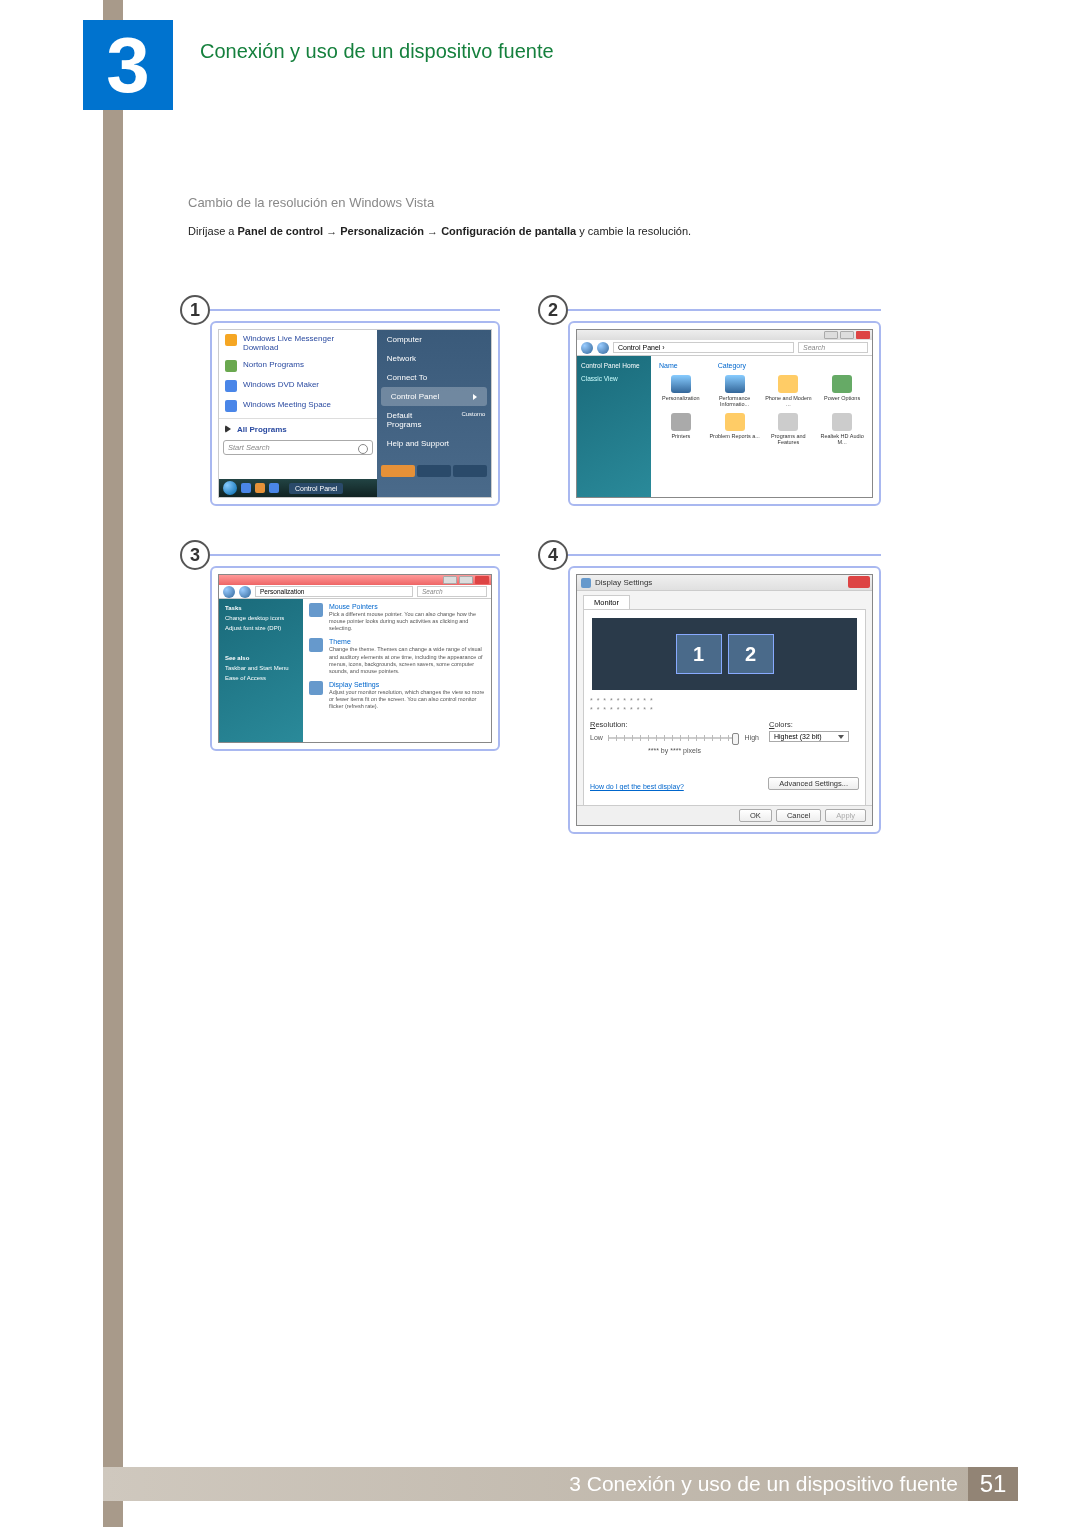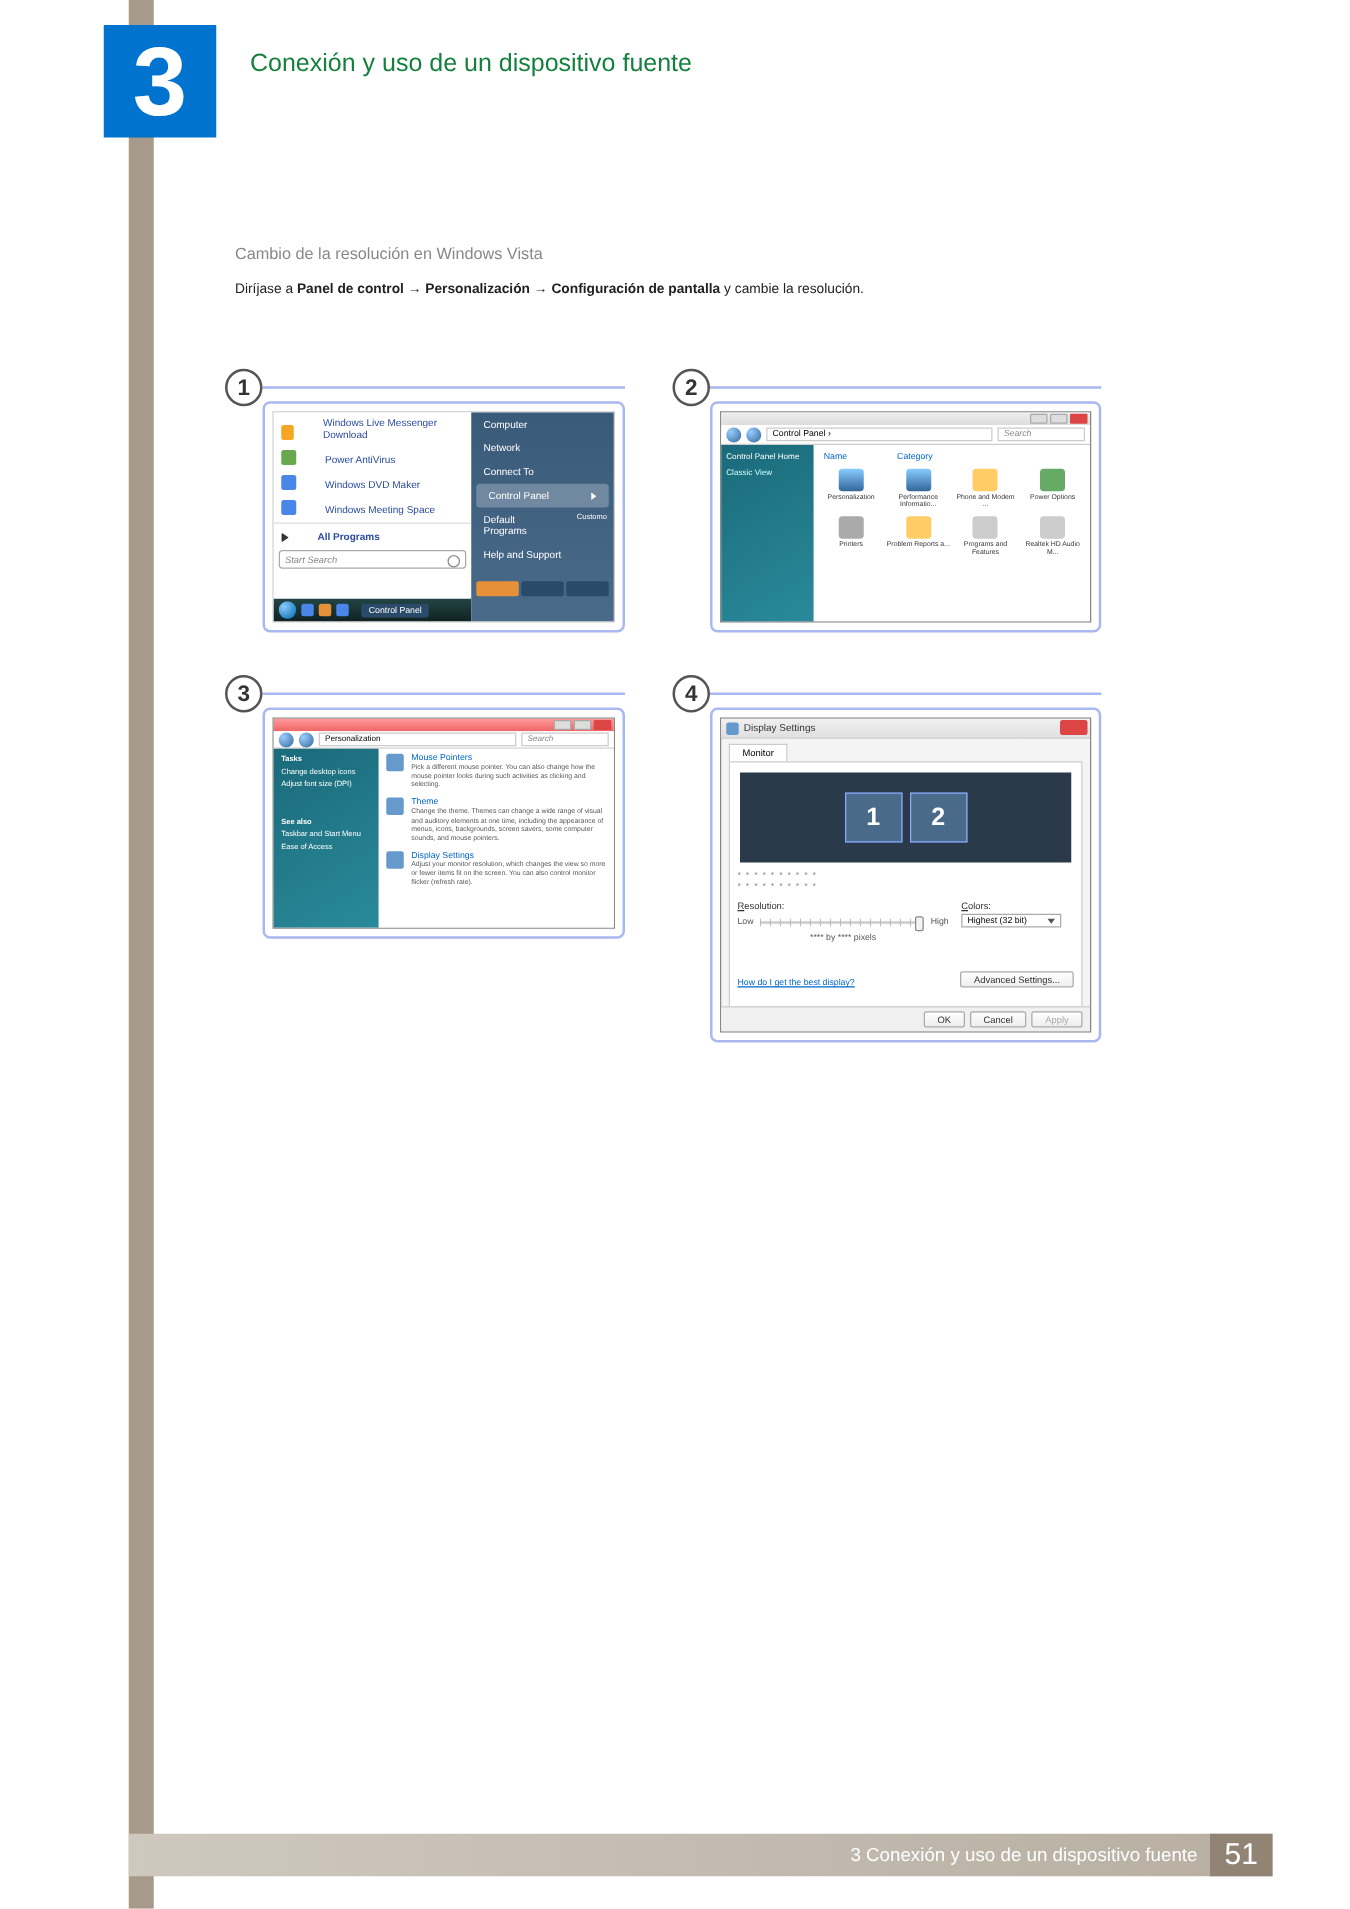--- a/index.html
+++ b/index.html
@@ -28,21 +28,21 @@
 
 
 #step1-badge { left: 0; top: 0; }
 #step1-hline { left: 30px; top: 14px; width: 290px; }
 #step1-frame { left: 30px; top: 26px; width: 290px; height: 185px; padding: 6px; }
 
 
 .startmenu { width: 100%; height: 100%; background: #fff; border: 1px solid #ccc; font-size: 8px; position: relative; }
 .sm-left { position: absolute; left: 0; top: 0; width: 58%; height: 100%; background: #fff; }
 .sm-right { position: absolute; right: 0; top: 0; width: 42%; height: 100%; background: linear-gradient(#3a5a7a,#4a6a8a); }
-.sm-item { display: flex; align-items: flex-end; gap: 23px; padding: 4px 6px; color: #2a4aa0; }
+.sm-item { display: flex; align-items: flex-start; gap: 6px; padding: 4px 6px; color: #2a4aa0; }
 .sm-ico { width: 12px; height: 12px; background: #f5a623; border-radius: 2px; }
 .sm-ico.grn { background: #6aa84f; }
 .sm-ico.blu { background: #4a86e8; }
 .sm-ico.arrow { background: #333; clip-path: polygon(0 0, 100% 50%, 0 100%); width: 6px; height: 8px; }
 .sm-sep { height: 1px; background: #ddd; margin: 2px 0; }
 .sm-search { margin: 2px 4px; border: 1px solid #aaa; border-radius: 3px; padding: 2px 4px; color: #888; font-style: italic; font-size: 7.5px; position: relative; }
 .sm-search::after { content: ""; position: absolute; right: 4px; top: 3px; width: 8px; height: 8px; border: 1px solid #888; border-radius: 50%; }
 .sm-taskbar { position: absolute; left: 0; right: 0; bottom: 0; height: 18px; background: linear-gradient(#244,#122); display: flex; align-items: center; gap: 4px; padding: 0 4px; }
 .sm-orb { width: 14px; height: 14px; border-radius: 50%; background: radial-gradient(circle at 30% 30%, #8cf, #06a); }
 .sm-tb-ico { width: 10px; height: 10px; background: #4a86e8; border-radius: 2px; }
@@ -131,21 +131,21 @@
 .dsp-select { border: 1px solid #aaa; padding: 1px 4px; font-size: 7px; display: flex; justify-content: space-between; align-items: center; width: 80px; }
 .dsp-select .ar { width: 0; height: 0; border-left: 3px solid transparent; border-right: 3px solid transparent; border-top: 4px solid #555; }
 .dsp-link { color: #06c; font-size: 7px; text-decoration: underline; position: absolute; left: 6px; bottom: 24px; }
 .dsp-adv { position: absolute; right: 6px; bottom: 24px; margin-left: 16px; }
 .dsp-footer { position: absolute; left: 0; right: 0; bottom: 0; height: 20px; background: #f0f0f0; border-top: 1px solid #ccc; display: flex; justify-content: flex-end; align-items: center; gap: 4px; padding: 0 6px; }
 .dlg-btn { border: 1px solid #aaa; background: linear-gradient(#fff,#eee); padding: 1px 10px; font-size: 7.5px; border-radius: 2px; color: #333; }
 .dlg-btn.disabled { color: #aaa; }
 
 
 .page-footer { position: absolute; left: 103px; right: 62px; bottom: 26px; height: 34px; display: flex; align-items: center; justify-content: flex-end; background: linear-gradient(90deg, #cfc8be 0%, #b8afa2 100%); }
-.page-footer .txt { color: #fff; font-size: 15px; margin-right: 10px; text-align: center; }
+.page-footer .txt { color: #fff; font-size: 21px; margin-right: 10px; text-align: center; }
 .page-footer .num { background: #928475; color: #fff; font-size: 24px; width: 50px; height: 34px; display: flex; align-items: center; justify-content: center; }
 </style>
 </head>
 <body>
 
 <div class="sidebar-strip"></div>
 <div class="sidebar-highlight"></div>
 
 <div class="chapter-box">
   <span>3</span>
@@ -165,21 +165,21 @@
   <div id="step1-hline" class="step-hline"></div>
   <div id="step1-frame" class="step-frame">
     <div class="startmenu">
       <div class="sm-left">
         <div class="sm-item">
             <span class="sm-ico"></span>
             <span>Windows Live Messenger Download</span>
           </div>
         <div class="sm-item">
             <span class="sm-ico grn"></span>
-            <span>Power AntiVirus</span>
+            <span>Norton Programs</span>
           </div>
         <div class="sm-item">
             <span class="sm-ico blu"></span>
             <span>Windows DVD Maker</span>
           </div>
         <div class="sm-item">
             <span class="sm-ico blu"></span>
             <span>Windows Meeting Space</span>
           </div>
         <div class="sm-sep"></div>

